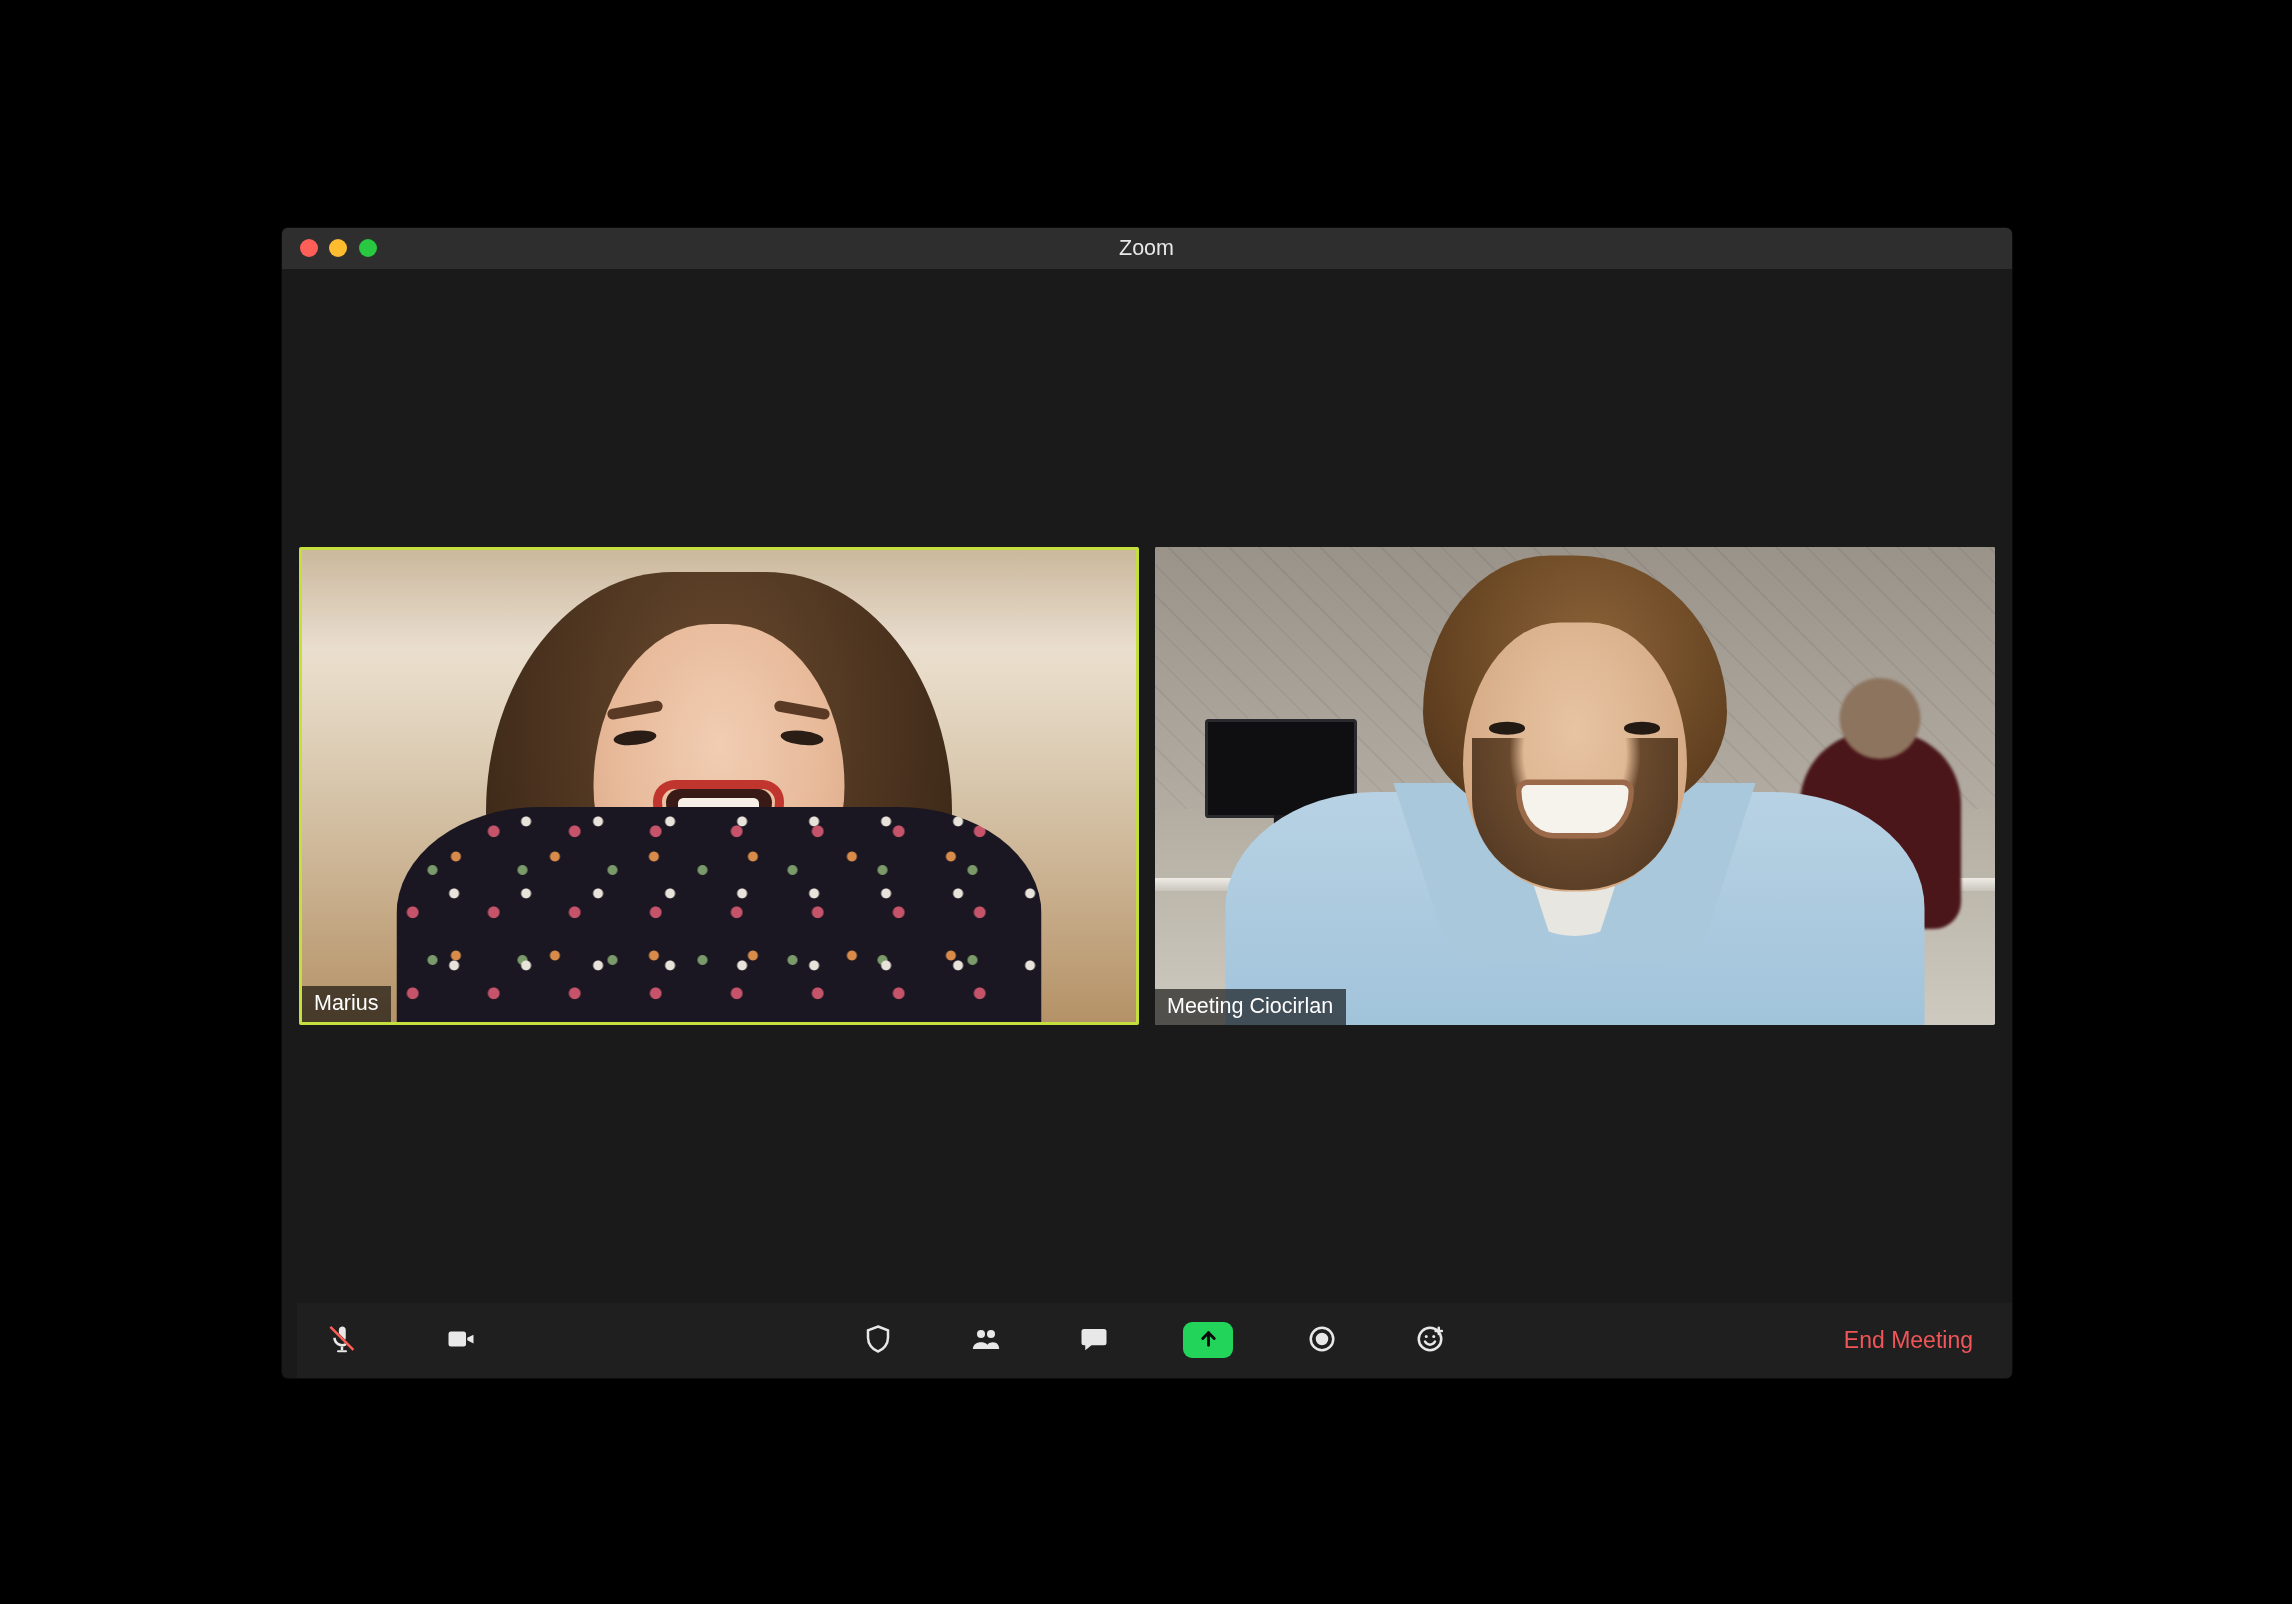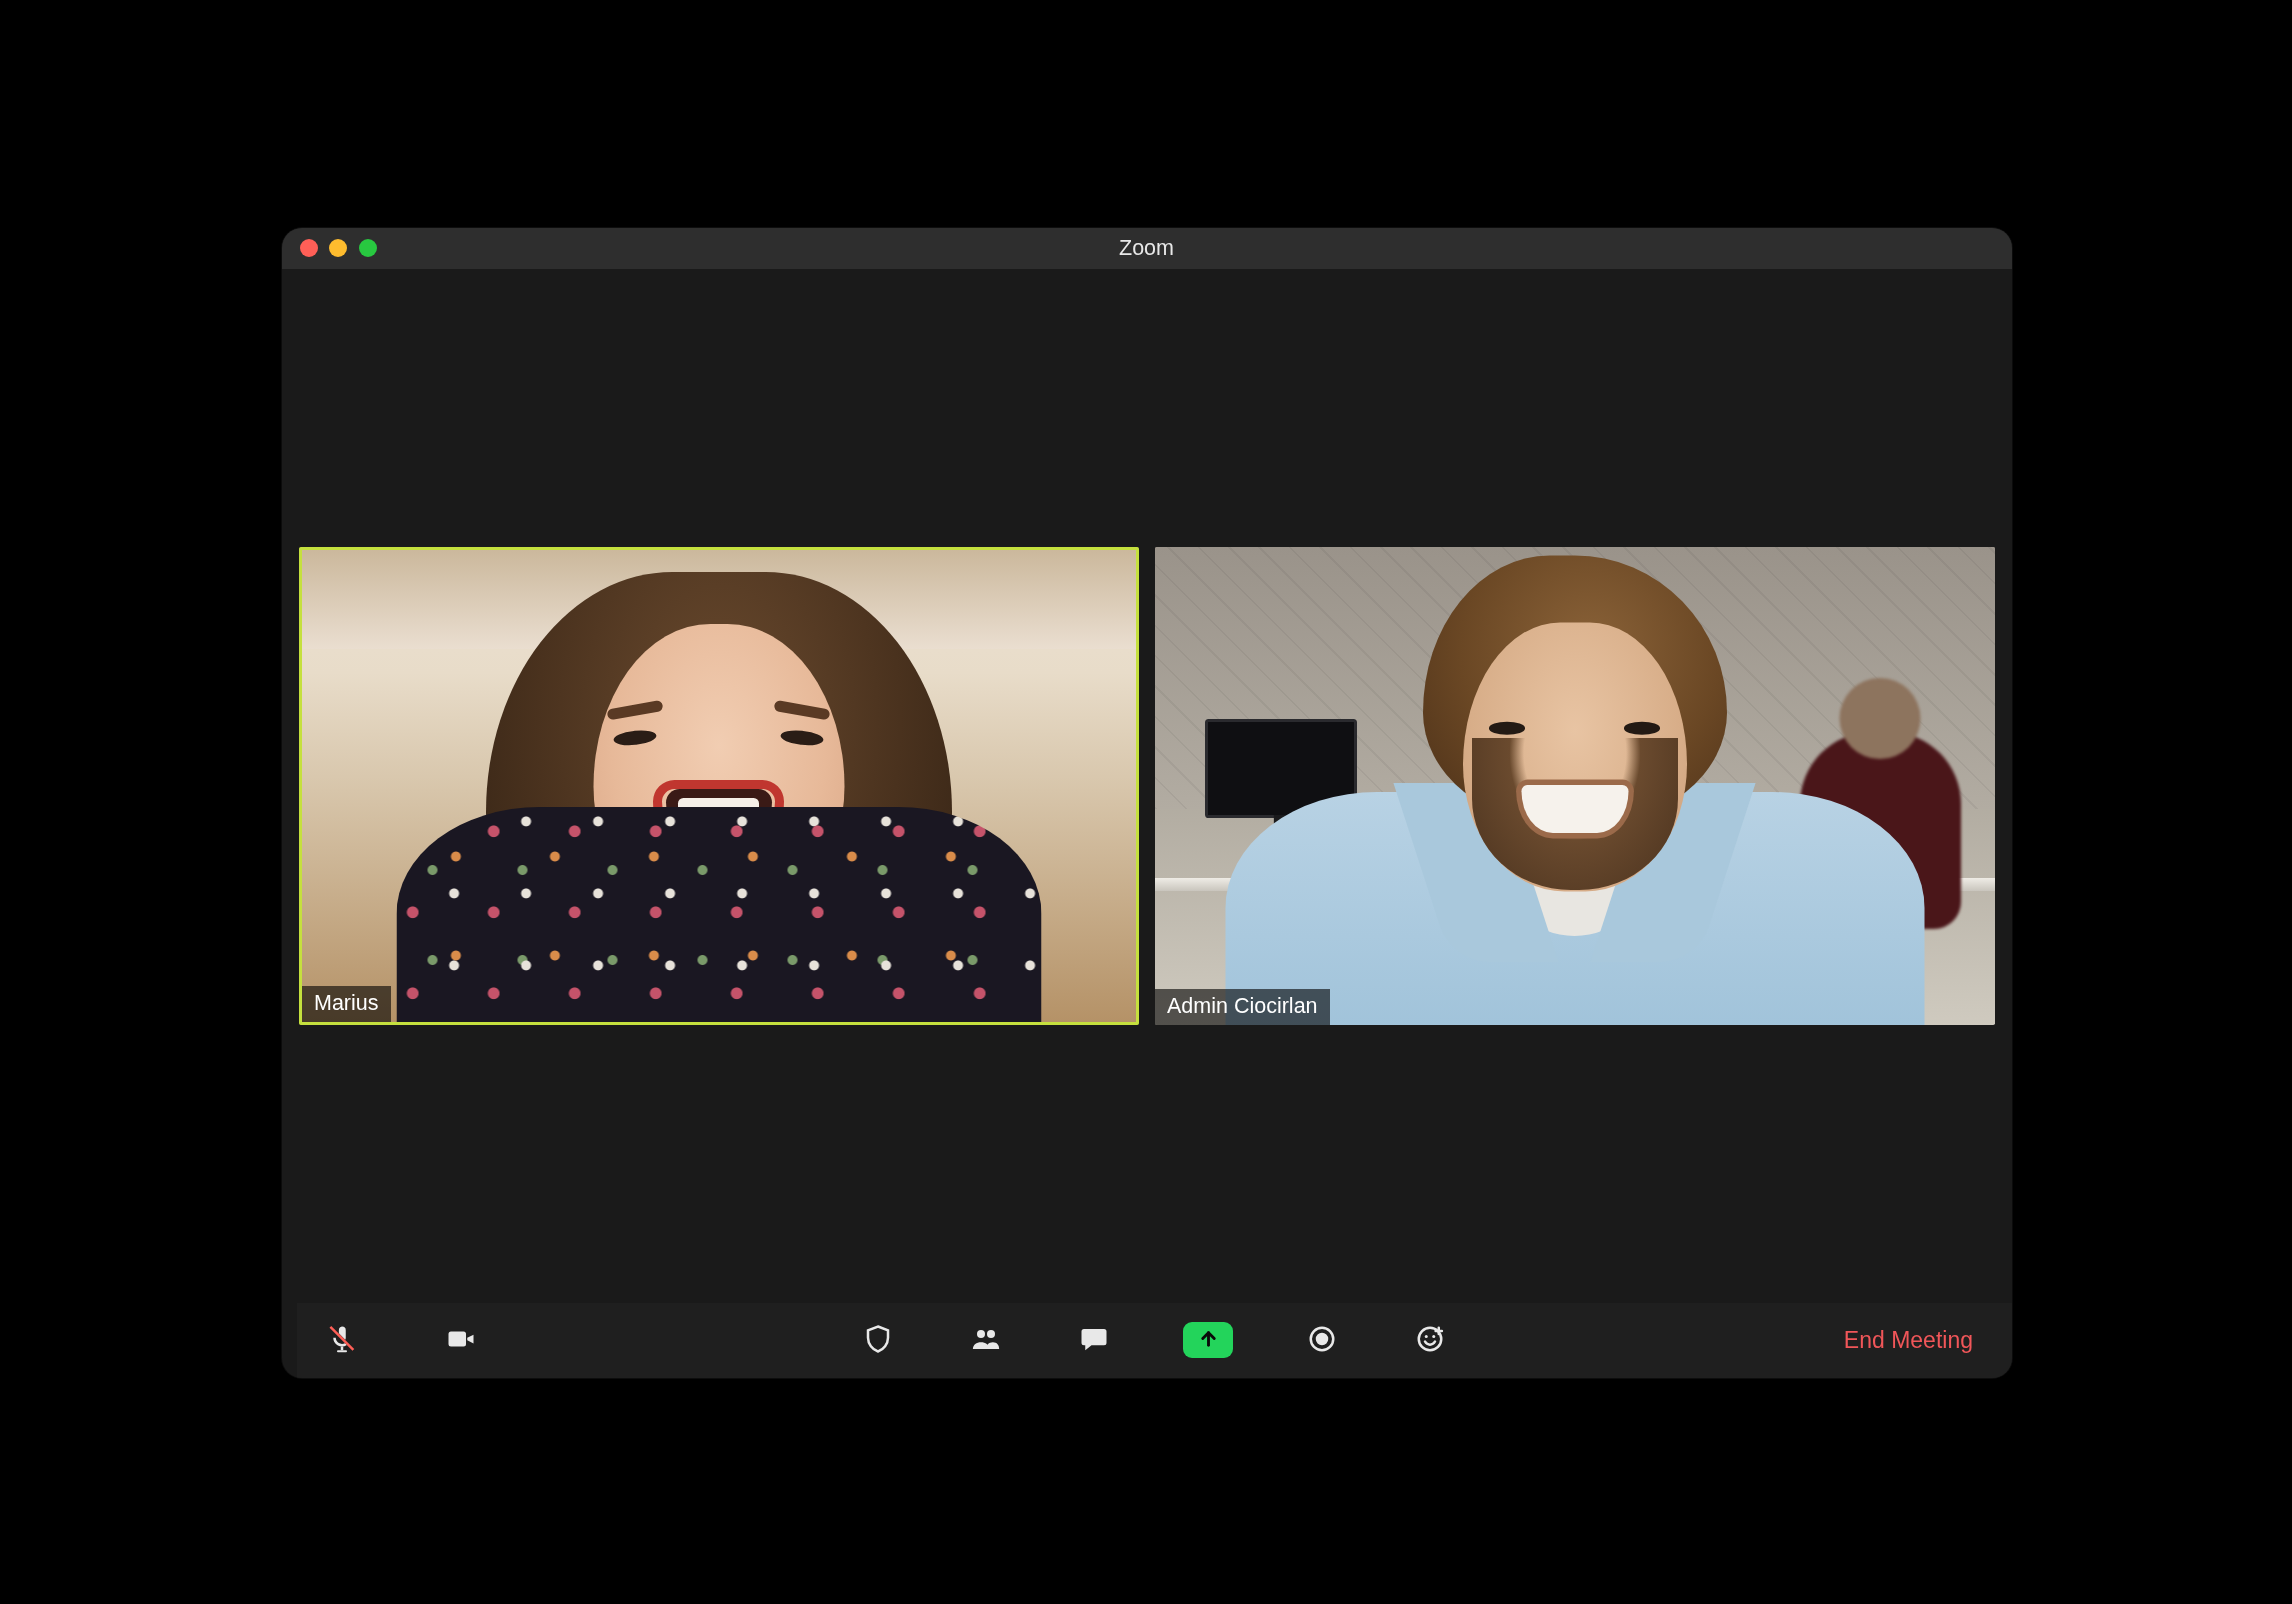--- a/index.html
+++ b/index.html
@@ -13,21 +13,21 @@
       height: 1605px;
       display: flex;
       align-items: center;
       justify-content: center;
       font-family: -apple-system, BlinkMacSystemFont, "Segoe UI", Helvetica, Arial, sans-serif;
     }
     .window {
       width: 1730px;
       height: 1150px;
       background: #1a1a1a;
-      border-radius: 20px;
+      border-radius: 6px;
       overflow: hidden;
       display: flex;
       flex-direction: column;
       box-shadow: 0 0 0 0.9px rgba(255,255,255,0.05);
     }
     .titlebar {
       background: #2e2e2e;
       height: 41px;
       display: flex;
       align-items: center;
@@ -343,21 +343,21 @@
             <div class="collar-l"></div>
             <div class="collar-r"></div>
           </div>
         <div class="hair2"></div>
         <div class="face2"></div>
         <div class="eye2 l"></div>
           <div class="eye2 r"></div>
         <div class="beard"></div>
         <div class="smile"></div>
       </div>
-      <div class="name-badge">Admin Ciocirlan</div>
+      <div class="name-badge">Meeting Ciocirlan</div>
     </div>
 
   </div>
 
   <div class="toolbar">
 
     <div class="toolbar-left">
       <button class="toolbar-btn">
         <span>
           <svg viewBox="0 0 24 24" fill="#e8e8e8">

